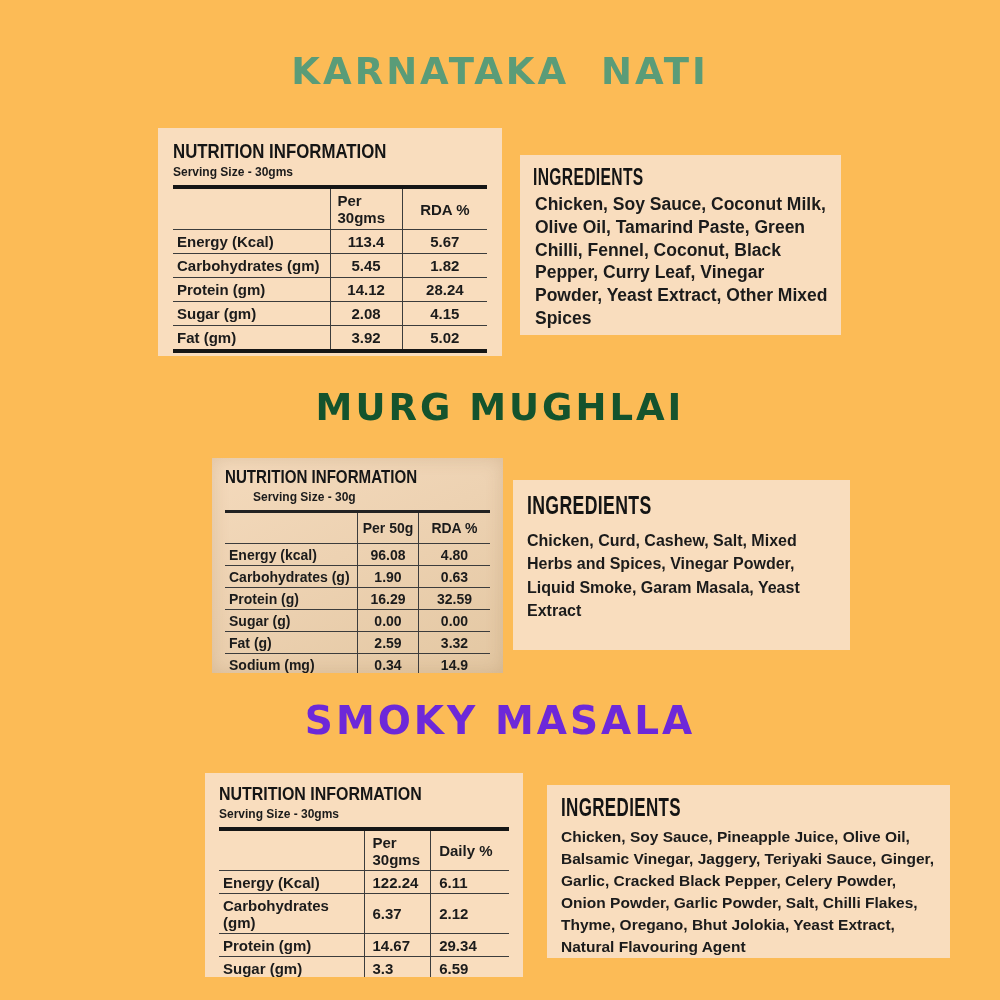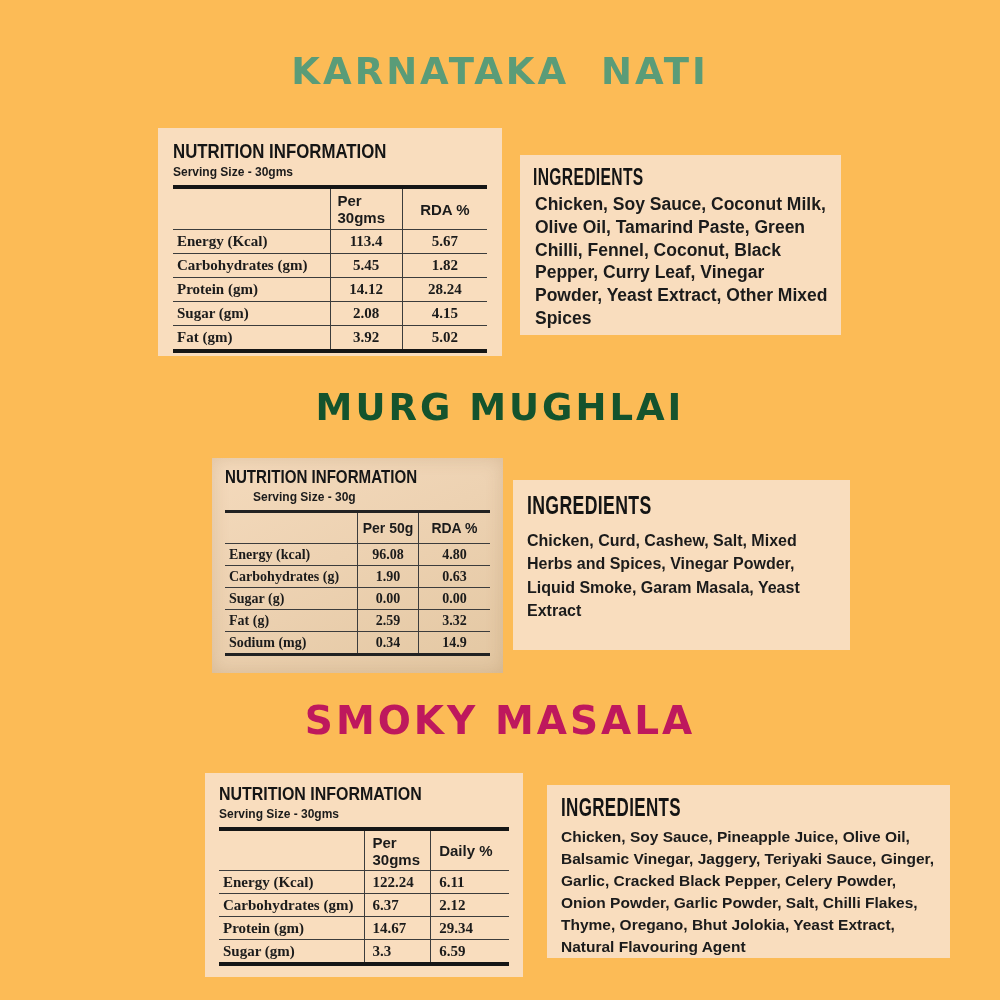--- a/index.html
+++ b/index.html
@@ -11,21 +11,21 @@
   }
 
   
   .sec-title {
     position:absolute; left:0; width:100%; text-align:center;
     font-family:"DejaVu Sans", sans-serif; font-weight:bold;
     letter-spacing:3px; white-space:pre;
   }
   #title1 { top:50px;  font-size:37px; color:#5A9C78; }
   #title2 { top:386px; font-size:37px; color:#14532d; }
-  #title3 { top:698px; font-size:39px; color:#be185d; }
+  #title3 { top:698px; font-size:39px; color:#6d28d9; }
 
   
   .panel { position:absolute; background:#F9DDBE; overflow:hidden; }
   #nutri1 { left:158px; top:128px; width:344px; height:228px; padding:12px 15px 0; }
   #ing1   { left:520px; top:155px; width:321px; height:180px; padding:9px 13px;  }
   #nutri2 { left:212px; top:458px; width:291px; height:215px; padding:9px 13px 0;
             background:linear-gradient(155deg,#F4DABC 0%,#EDD2B2 45%,#E3C7A2 100%);
             box-shadow:inset 0 0 18px rgba(120,85,40,.18); }
   #ing2   { left:513px; top:480px; width:337px; height:170px; padding:10px 14px; }
   #nutri3 { left:205px; top:773px; width:318px; height:204px; padding:10px 14px 0; }
@@ -42,21 +42,21 @@
   #nutri2 .n-serv { font-size:12px;margin-left:28px; }
 
   
   table.nutri {
     width:100%; border-collapse:collapse; table-layout:fixed; margin-top:6px;
     border-top:4px solid #161616; border-bottom:4px solid #161616;
   }
   .nutri th, .nutri td { font-weight:700; color:#1b1b1b; padding:3px 4px; font-size:15px; }
   .nutri .c0 { width:50%; } .nutri .c1 { width:23%; } .nutri .c2 { width:27%; }
   .nutri thead th { height:40px; vertical-align:middle; text-align:center; }
-  .nutri tbody td { border-top:1.4px solid #3c3c3c;font-family:Liberation Serif, serif; }
+  .nutri tbody td { border-top:1.4px solid #3c3c3c; }
   .nutri .sep { border-left:1.4px solid #3c3c3c; }
   .cell-label { text-align:left; padding-left:2px; }
   .val { text-align:center; }
   #nutri1 thead th.h-per { text-align:left; padding-left:7px; }
   #nutri2 .nutri th, #nutri2 .nutri td { font-size:14px; padding:2.5px 4px; }
   #nutri2 table.nutri { border-top:3.5px solid #222; border-bottom:3.5px solid #222; }
   #nutri2 .nutri thead th { height:32px; }
   #nutri3 .nutri thead th, #nutri3 .val { text-align:left; padding-left:8px; }
   #nutri3 .nutri th, #nutri3 .nutri td { padding-top:2.5px; padding-bottom:2.5px; }
 
@@ -154,20 +154,25 @@
           <td class="cell-label">Energy (kcal)</td>
           <td class="sep val">96.08</td>
           <td class="sep val">4.80</td>
         </tr>
         <tr>
           <td class="cell-label">Carbohydrates (g)</td>
           <td class="sep val">1.90</td>
           <td class="sep val">0.63</td>
         </tr>
         <tr>
+          <td class="cell-label">Protein (g)</td>
+          <td class="sep val">16.29</td>
+          <td class="sep val">32.59</td>
+        </tr>
+        <tr>
           <td class="cell-label">Sugar (g)</td>
           <td class="sep val">0.00</td>
           <td class="sep val">0.00</td>
         </tr>
         <tr>
           <td class="cell-label">Fat (g)</td>
           <td class="sep val">2.59</td>
           <td class="sep val">3.32</td>
         </tr>
         <tr>

